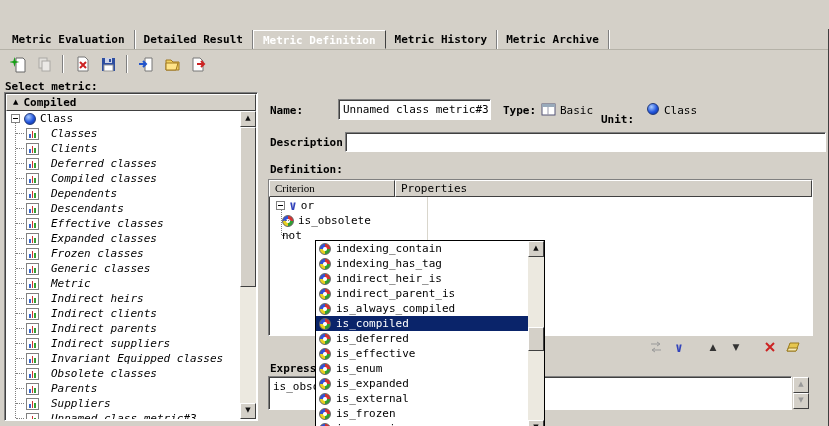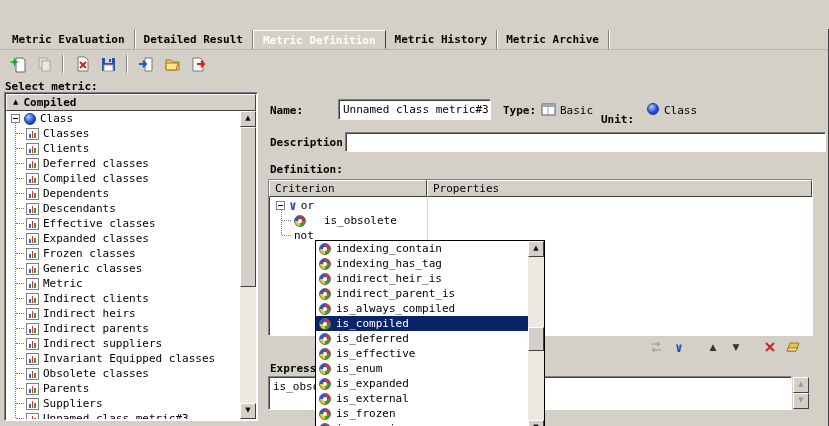--- a/index.html
+++ b/index.html
@@ -33,21 +33,21 @@
                   gap:5px; padding-left:6px; background:#d4d0c8;
                   border:1px solid; border-color:#ffffff #404040 #404040 #ffffff; font-weight:bold; }
   .sort-tri { font-size:7px; line-height:7px; font-family:"DejaVu Sans", sans-serif; }
   .list-body { position:absolute; left:1px; right:17px; top:18px; bottom:1px; background:#ffffff; overflow:hidden; }
   .tree-root { display:flex; align-items:center; height:15px; gap:4px; padding-left:5px; }
   .expand { width:9px; height:9px; background:#fff; border:1px solid #808080; position:relative; flex:none; }
   .expand::after { content:''; position:absolute; left:1px; right:1px; top:3px; border-top:1px solid #000; }
   .tree-children { position:relative; }
   .tree-children::before { content:''; position:absolute; left:9px; top:-3px; bottom:0;
                            border-left:1px dotted #808080; }
-  .tree-item { display:flex; align-items:center; height:15px; gap:4px; padding-left:20px; position:relative; }
+  .tree-item { display:flex; align-items:center; height:15px; gap:12px; padding-left:20px; position:relative;font-style:italic; }
   .tree-item::before { content:''; position:absolute; left:10px; top:7px; width:8px; border-top:1px dotted #808080; }
 
   .ball-blue { width:12px; height:12px; border-radius:50%; flex:none;
                background: radial-gradient(circle at 35% 30%, #aaccff, #2255dd 55%, #0a2c8a);
                border:1px solid #223a7a; }
   .ball-multi { width:12px; height:12px; border-radius:50%; flex:none; border:1px solid #666;
                background: radial-gradient(circle at 50% 50%, #ffffff 0 1.5px, rgba(255,255,255,0) 2.5px),
                            conic-gradient(#d83030 0 90deg, #30a030 90deg 180deg, #e8d020 180deg 270deg, #3050d8 270deg 360deg); }
   .metric-icon { width:13px; height:12px; background:#fff; border:1px solid #808080;
                  display:inline-flex; align-items:flex-end; gap:1px; padding:1px 2px; flex:none; }
@@ -85,30 +85,30 @@
   .status-field { left:340px; top:397px; width:450px; height:21px; }
   .type-icon { position:absolute; left:541px; top:74px; }
   .unit-ball { position:absolute; left:647px; top:74px; }
 
   
   .def-table { position:absolute; left:268px; top:150px; width:545px; height:157px; background:#fff;
                border:1px solid; border-color:#808080 #ffffff #ffffff #808080; box-shadow: inset 1px 1px 0 #404040; }
   .def-header { display:flex; height:17px; position:relative; z-index:2; }
   .def-hcell { background:#d4d0c8; border:1px solid; border-color:#ffffff #404040 #404040 #ffffff;
                padding:1px 5px; white-space:nowrap; overflow:hidden; }
-  .def-hcell.c1 { width:158px; flex:none; }
+  .def-hcell.c1 { width:126px; flex:none;font-family:Liberation Serif, serif; }
   .def-hcell.c2 { flex:1; }
   .def-colline { position:absolute; left:158px; top:17px; bottom:1px; width:1px; background:#d9d6cc; }
   .def-body { position:absolute; left:1px; right:1px; top:18px; bottom:1px; overflow:hidden; }
   .def-row { display:flex; align-items:center; height:15px; gap:4px; padding-left:6px; }
   .or-icon { color:#3344bb; font-weight:bold; font-size:13px; line-height:13px; }
   .def-children { position:relative; }
   .def-children::before { content:''; position:absolute; left:11px; top:-3px; height:25px;
                           border-left:1px dotted #808080; }
-  .def-row-child { display:flex; align-items:center; height:15px; gap:18px; padding-left:24px; position:relative; }
+  .def-row-child { display:flex; align-items:center; height:15px; gap:4px; padding-left:12px; position:relative; }
   .def-row-child::before { content:''; position:absolute; left:12px; top:7px; width:9px; border-top:1px dotted #808080; }
 
   
   .def-tools { position:absolute; left:646px; top:309px; height:18px; display:flex; align-items:center; gap:3px; }
   .ticon { width:20px; height:16px; display:flex; align-items:center; justify-content:center; }
   .tgap { width:8px; }
 
   
   .expr-spin { position:absolute; left:793px; top:348px; width:16px; display:flex; flex-direction:column; }
 
@@ -323,30 +323,30 @@
             </span>
             <span>Metric</span>
           </div>
 
           <div class="tree-item">
             <span class="metric-icon">
               <i class="b1"></i>
               <i class="b2"></i>
               <i class="b3"></i>
             </span>
+            <span>Indirect heirs</span>
+          </div>
+
+          <div class="tree-item">
+            <span class="metric-icon">
+              <i class="b1"></i>
+              <i class="b2"></i>
+              <i class="b3"></i>
+            </span>
             <span>Indirect clients</span>
-          </div>
-
-          <div class="tree-item">
-            <span class="metric-icon">
-              <i class="b1"></i>
-              <i class="b2"></i>
-              <i class="b3"></i>
-            </span>
-            <span>Indirect heirs</span>
           </div>
 
           <div class="tree-item">
             <span class="metric-icon">
               <i class="b1"></i>
               <i class="b2"></i>
               <i class="b3"></i>
             </span>
             <span>Indirect parents</span>
           </div>

